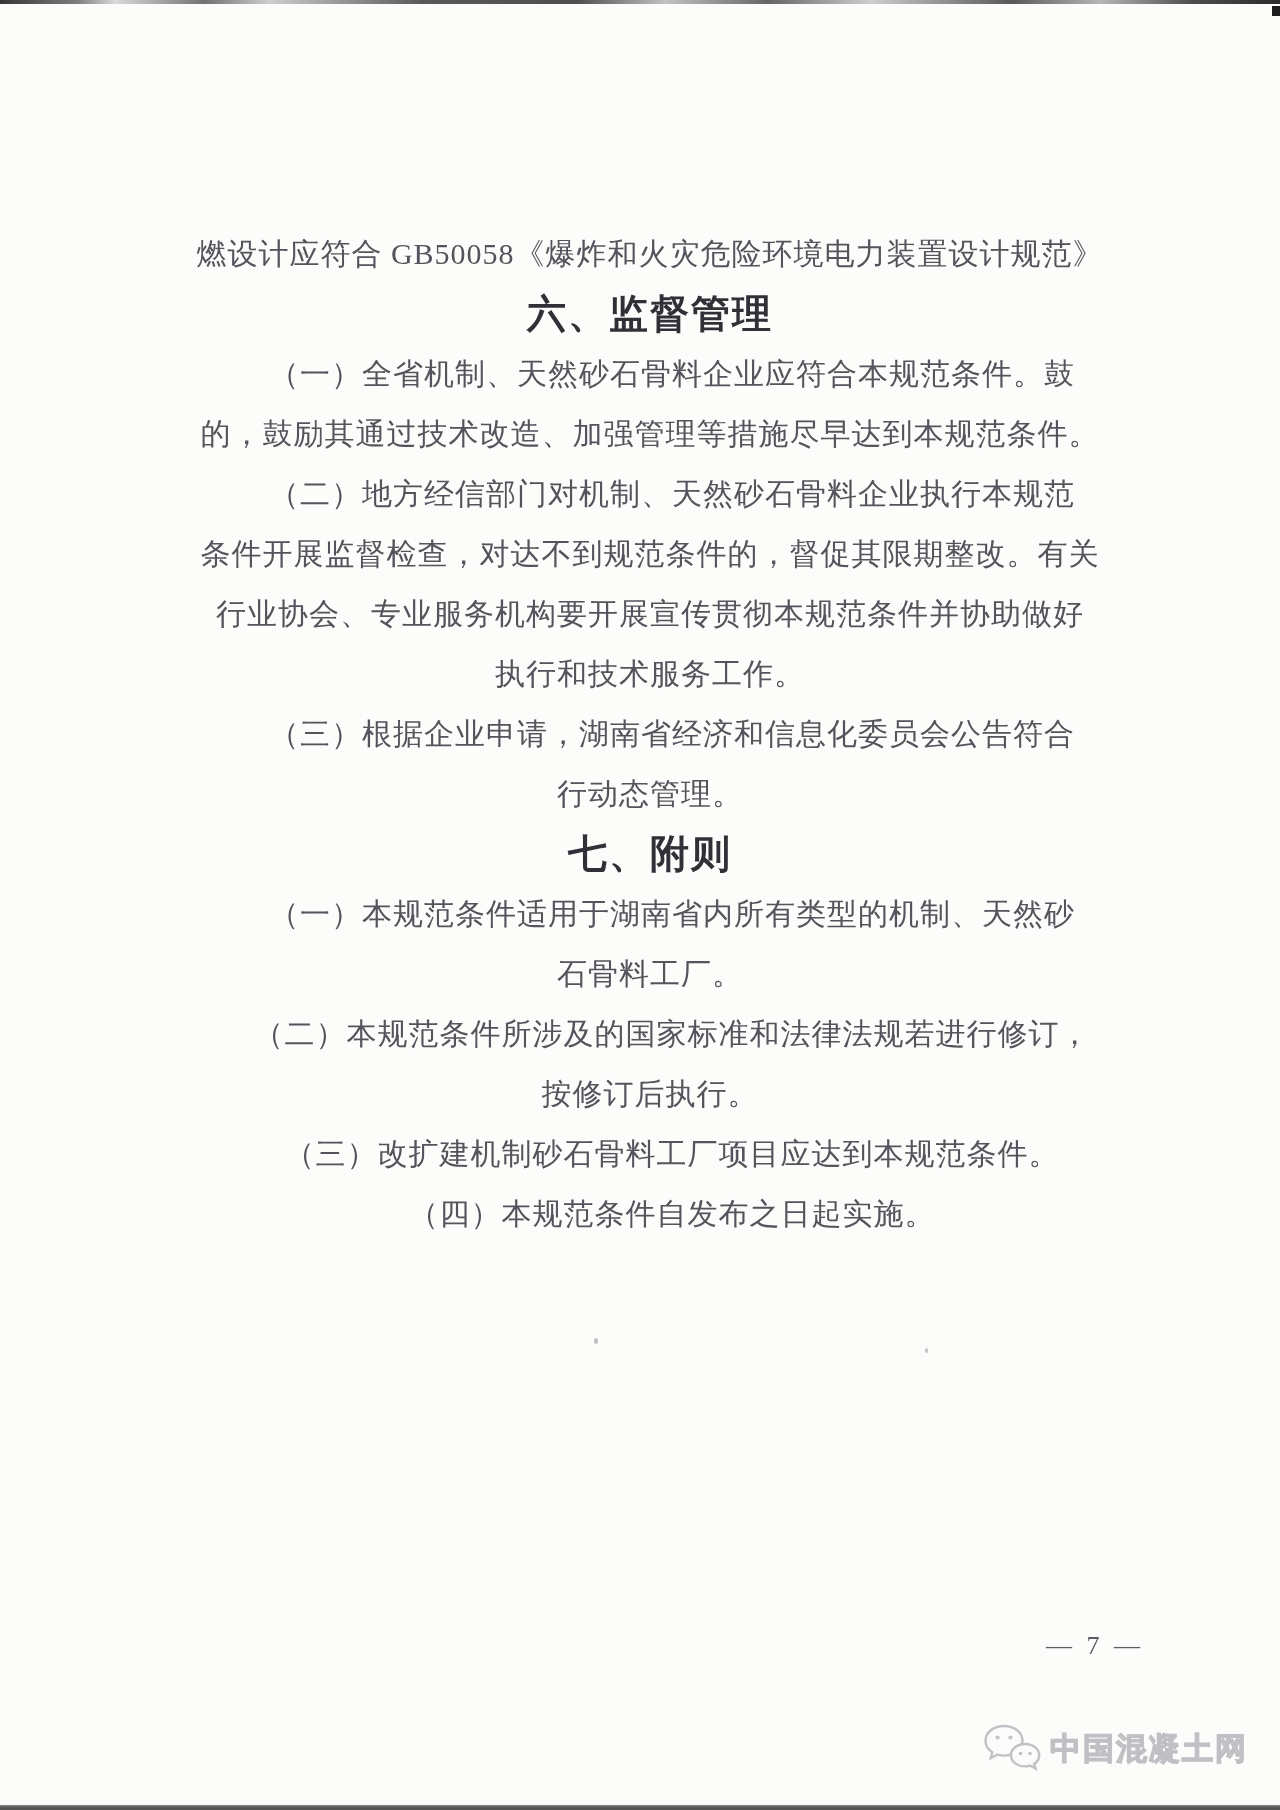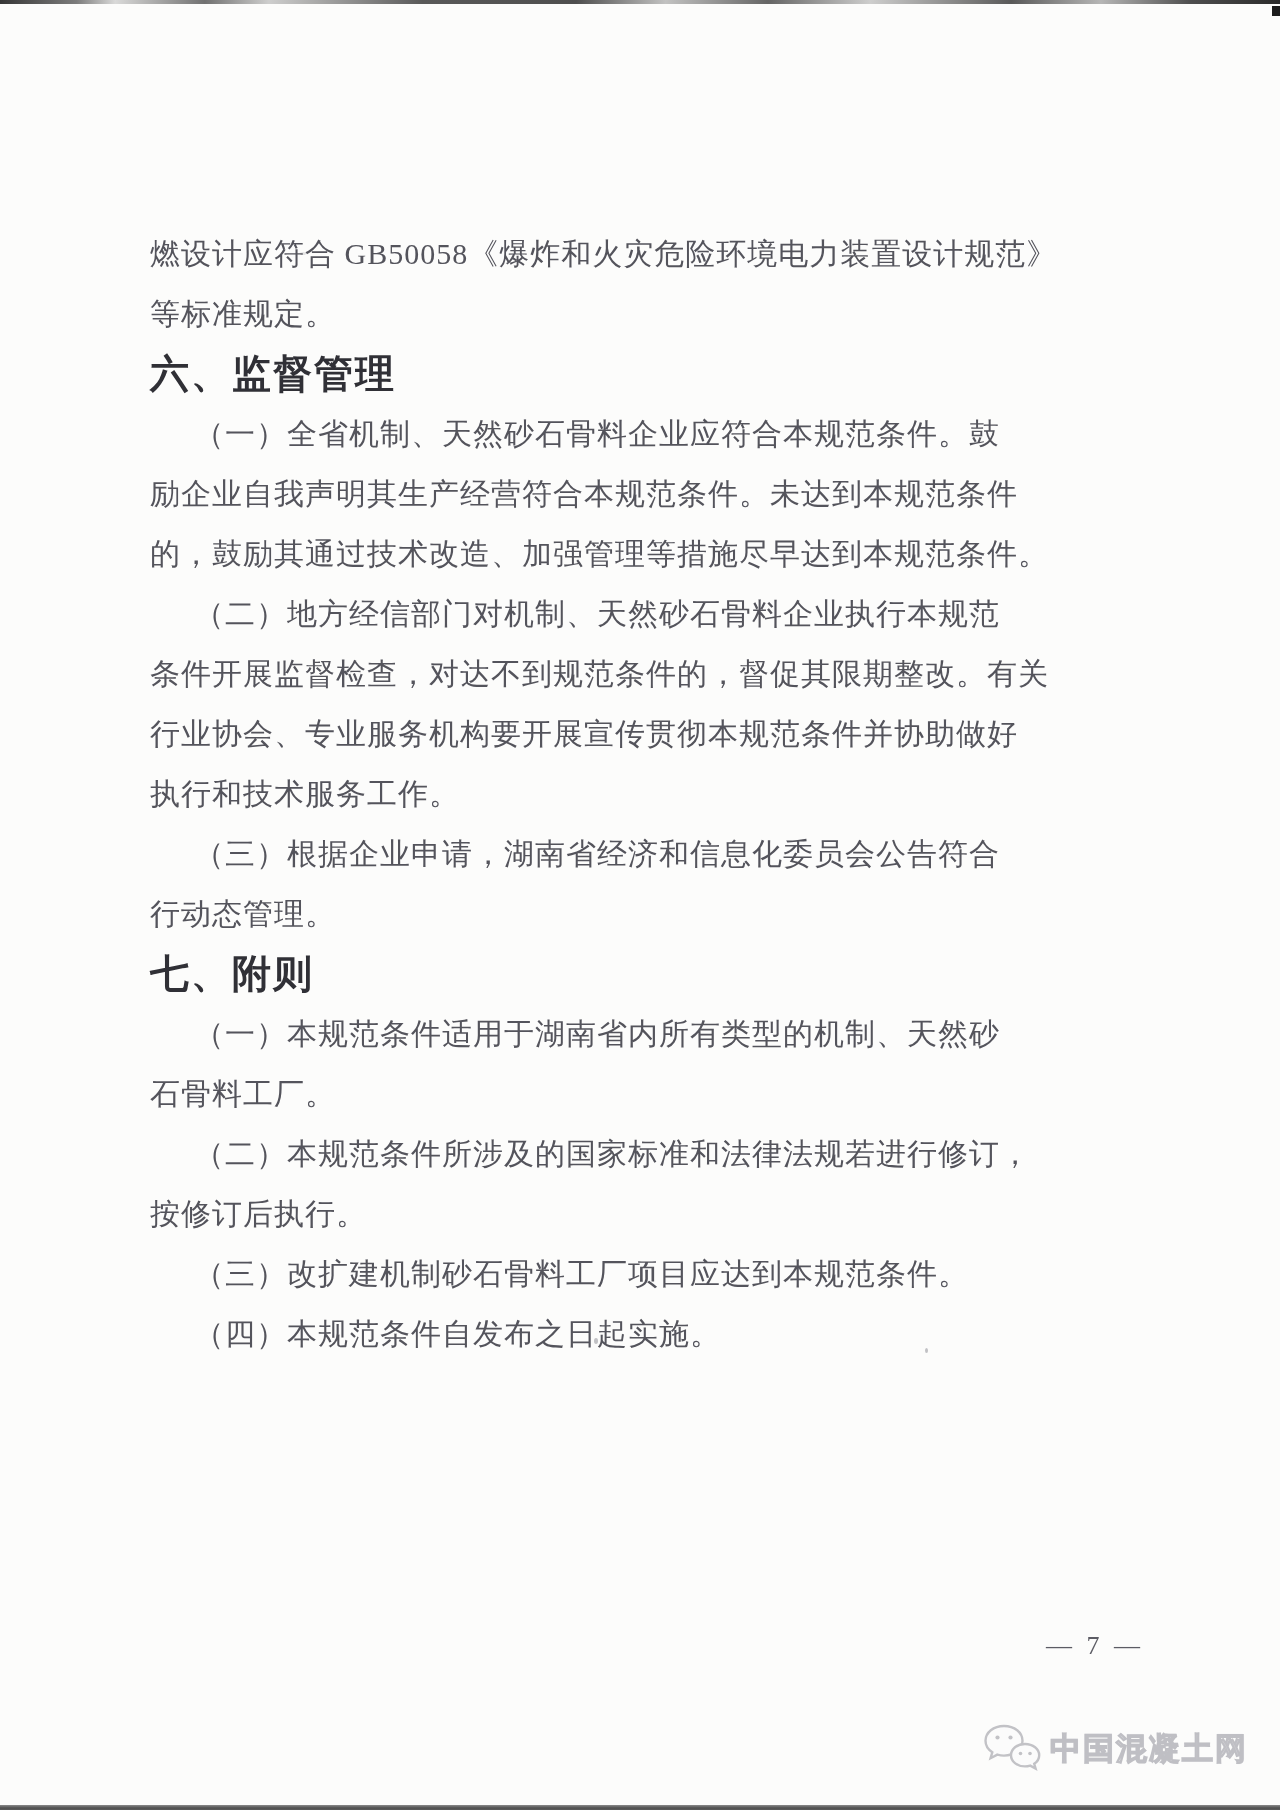--- a/index.html
+++ b/index.html
@@ -36,20 +36,21 @@
   .speck-1 { left: 594px; top: 1338px; width: 4px; height: 6px; }
   .speck-2 { left: 925px; top: 1348px; width: 3px; height: 5px; }
   .speck-3 { left: 300px; top: 252px; width: 6px; height: 3px; opacity: .25; }
 
   
   .text-block {
     position: absolute;
     left: 150px;
     top: 224px;
     width: 1000px;
+    text-align: center;
   }
   .line {
     height: 60px;
     line-height: 60px;
     font-size: 30px;
     color: #54545c;
     letter-spacing: 1px;
     white-space: nowrap;
   }
   .line.indent { padding-left: 44px; }
@@ -100,24 +101,22 @@
 <div class="page">
 
   <div class="scan-top"></div>
   <div class="scan-corner"></div>
   <div class="scan-speck speck-1"></div>
   <div class="scan-speck speck-2"></div>
   <div class="scan-speck speck-3"></div>
 
   <main class="text-block">
     <div class="line">燃设计应符合 GB50058《爆炸和火灾危险环境电力装置设计规范》</div>
-    <div class="line">等标准规定。</div>
     <div class="line heading">六、监督管理</div>
     <div class="line indent">（一）全省机制、天然砂石骨料企业应符合本规范条件。鼓</div>
-    <div class="line">励企业自我声明其生产经营符合本规范条件。未达到本规范条件</div>
     <div class="line">的，鼓励其通过技术改造、加强管理等措施尽早达到本规范条件。</div>
     <div class="line indent">（二）地方经信部门对机制、天然砂石骨料企业执行本规范</div>
     <div class="line">条件开展监督检查，对达不到规范条件的，督促其限期整改。有关</div>
     <div class="line">行业协会、专业服务机构要开展宣传贯彻本规范条件并协助做好</div>
     <div class="line">执行和技术服务工作。</div>
     <div class="line indent">（三）根据企业申请，湖南省经济和信息化委员会公告符合</div>
     <div class="line">行动态管理。</div>
     <div class="line heading">七、附则</div>
     <div class="line indent">（一）本规范条件适用于湖南省内所有类型的机制、天然砂</div>
     <div class="line">石骨料工厂。</div>

